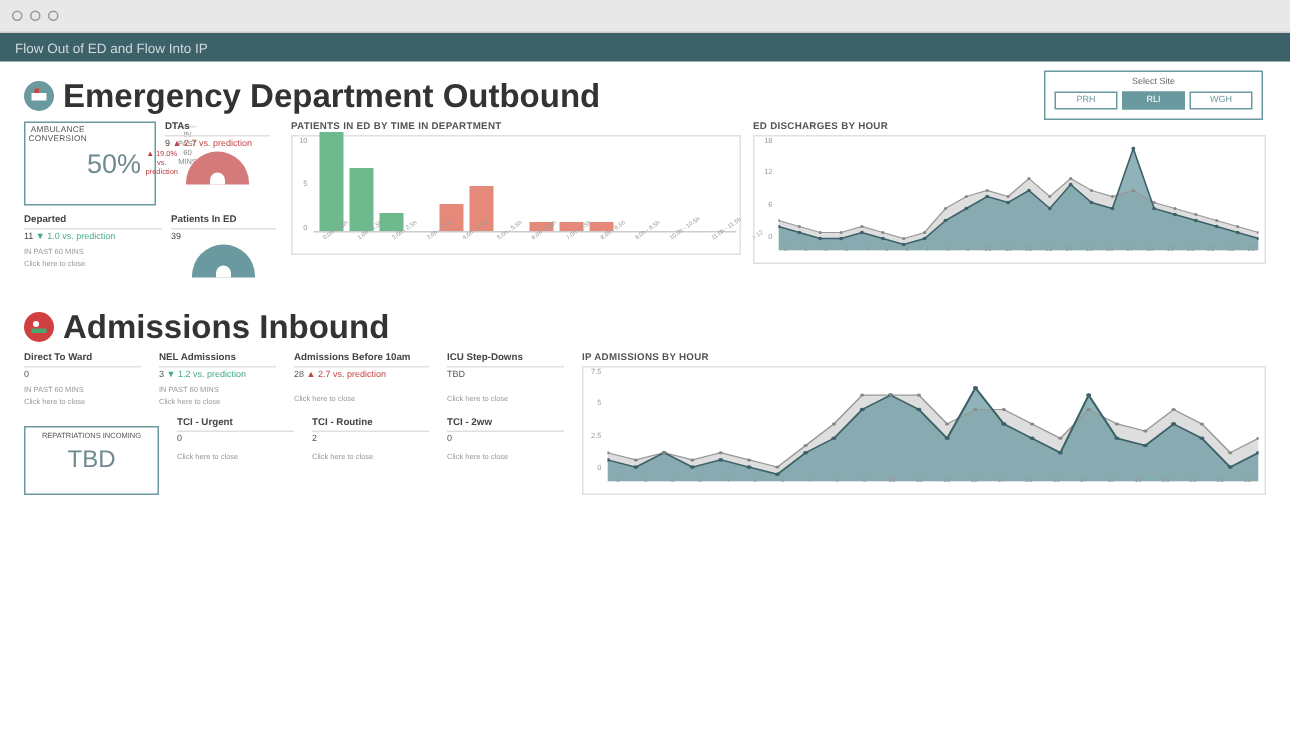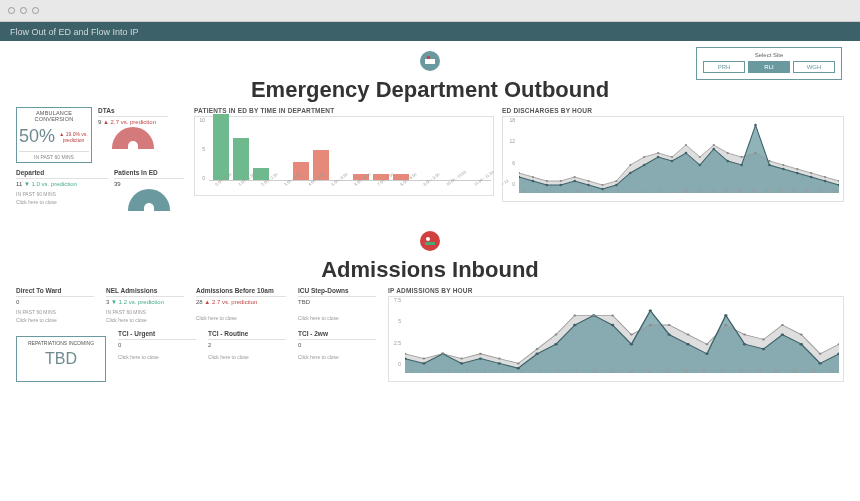--- a/index.html
+++ b/index.html
@@ -1,35 +1,35 @@
 <!DOCTYPE html>
 <html><head>
 <meta charset="utf-8">
 <style>
   * { box-sizing: border-box; margin: 0; padding: 0; }
   html, body { width: 860px; height: 501px; overflow: hidden; font-family: Arial, Helvetica, sans-serif; background: #fff; }
   .browser-chrome { height: 22px; background: #e8e8e8; border-bottom: 1px solid #ccc; display: flex; align-items: center; padding: 0 8px; gap: 5px; }
   .traffic-dot { width: 7px; height: 7px; border: 1px solid #999; border-radius: 50%; }
   .title-bar { height: 19px; background: #3d6168; color: #cfdadd; font-size: 9px; display: flex; align-items: center; padding: 0 10px; }
   .page { position: absolute; top: 41px; left: 0; right: 0; bottom: 0; padding: 10px 16px; }
-  .section-head { display: flex; align-items: center; gap: 6px; margin-bottom: 4px; flex-direction: column; }
+  .section-head { display: flex; align-items: center; gap: 6px; margin-bottom: 4px; }
   .section-head h1 { font-size: 22px; font-weight: 700; color: #333; }
   .icon-circle { width: 20px; height: 20px; border-radius: 50%; display: flex; align-items: center; justify-content: center; }
   .icon-circle svg { width: 20px; height: 20px; }
 
   .site-selector { position: absolute; top: 6px; right: 18px; border: 1px solid #6a9aa0; padding: 4px 6px 6px; width: 146px; text-align: center; }
   .site-selector .lbl { font-size: 6px; color: #666; margin-bottom: 3px; }
   .site-btns { display: flex; gap: 3px; justify-content: center; }
   .site-btn { flex: 1; height: 12px; font-size: 6px; display:flex; align-items:center; justify-content:center; border: 1px solid #6a9aa0; color:#6a9aa0; background:#fff; cursor:pointer; }
   .site-btn.active { background:#6a9aa0; color:#fff; }
 
   .ed-row { display: flex; gap: 8px; align-items: flex-start; }
 
   .left-col { width: 170px; display: flex; flex-wrap: wrap; gap: 6px; }
-  .amb-box { width: 76px; height: 56px; border: 1px solid #6a9aa0; text-align: center; padding: 2px 2px; display:flex; flex-direction:column; justify-content:space-between;}
+  .amb-box { width: 88px; height: 56px; border: 1px solid #6a9aa0; text-align: center; padding: 2px 2px; display:flex; flex-direction:row; justify-content:space-between;}
   .amb-box .t { font-size: 5.5px; color:#555; letter-spacing:.2px;}
   .amb-box .v { font-size: 18px; color:#6f8b90; font-weight:400;}
   .amb-box .s { font-size: 5px; color:#b93c3c; }
   .amb-box .f { font-size: 5px; color:#888; border-top:1px solid #ddd; padding-top:2px;}
   .mini-card { width: 70px; font-size: 6px; color:#555; }
   .mini-card .hdr { font-size:6.5px; font-weight:700; color:#444; border-bottom:1px solid #e0e0e0; padding-bottom:2px; margin-bottom:2px;}
   .mini-card .val { font-size:6px; color:#444;}
   .arrow-up { color:#c24545; font-size:6px;}
   .arrow-dn { color:#4a8; font-size:6px;}
   .semi { width:42px; height:22px; border-radius: 22px 22px 0 0; margin:2px auto 0; position:relative; }

